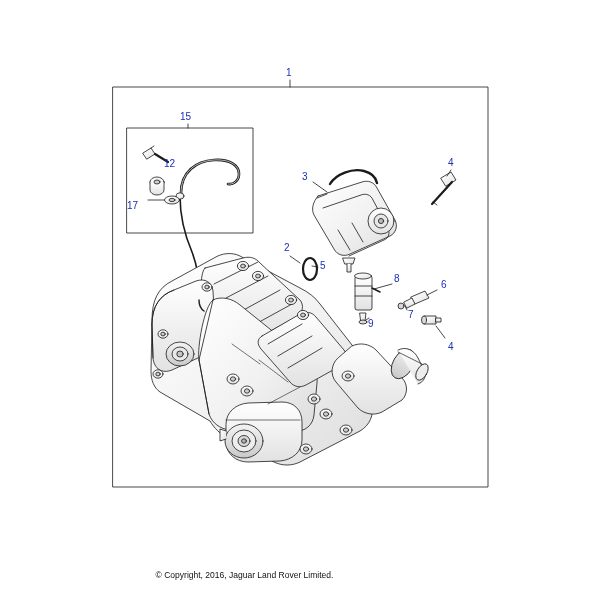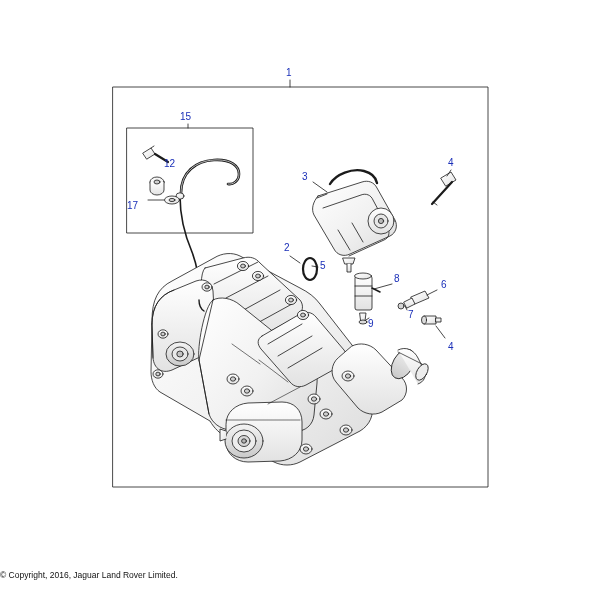--- a/index.html
+++ b/index.html
@@ -43,21 +43,21 @@
     font-size: 8.5px;
     color: #111111;
     line-height: 14px;
   }
   .meta-row { display: block; }
   .copyright {
     position: absolute;
     left: 0;
     top: 570px;
     width: 489px;
-    text-align: left;
+    text-align: center;
     font-size: 8.5px;
     color: #111111;
     font-family: "Liberation Sans", sans-serif;
   }
 </style>
 </head>
 <body>
 
 <div id="stage">
 

